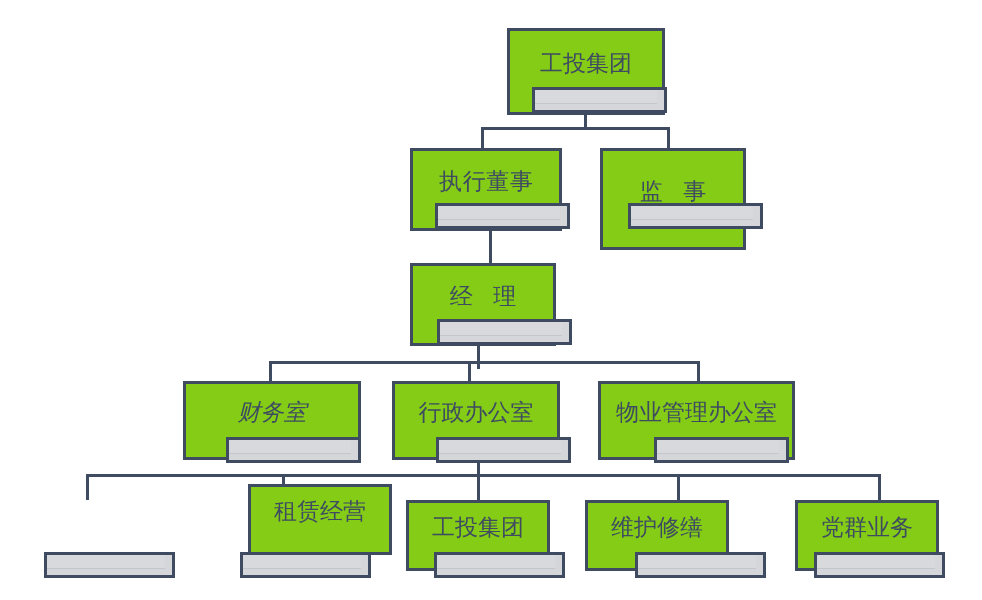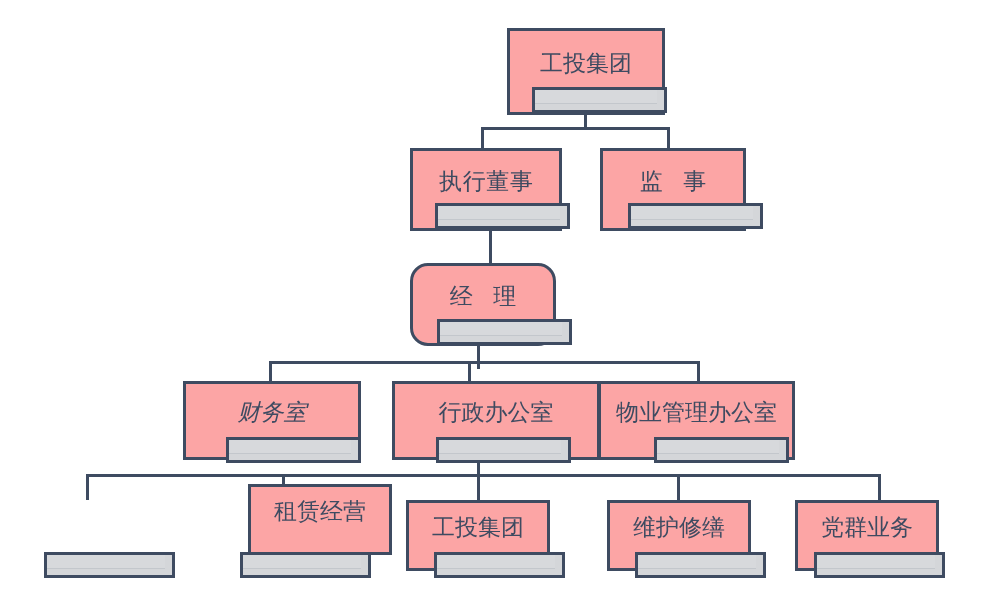--- a/index.html
+++ b/index.html
@@ -24,21 +24,21 @@
     background: #3e4b61;
   }
   .conn.v { width: 3px; }
   .conn.h { height: 3px; }
 
   
   .node {
     position: absolute;
     box-sizing: border-box;
     border: 3px solid #3e4b61;
-    background: #fca5a5;
+    background: #84cc16;
   }
   .node-label {
     position: absolute;
     left: 0;
     right: 0;
     top: 0;
     bottom: 0;
     display: flex;
     align-items: center;
     justify-content: center;
@@ -102,36 +102,36 @@
   <div class="node" style="left:507px; top:28px; width:158px; height:87px;">
     <span class="node-label">工投集团</span>
   </div>
   <div class="plate" style="left:532px; top:87px; width:135px; height:26px;"></div>
 
   <div class="node" style="left:410px; top:148px; width:152px; height:83px;">
     <span class="node-label spaced" style="letter-spacing:0.03em; text-indent:0.03em;text-align:center;">执行董事</span>
   </div>
   <div class="plate" style="left:435px; top:203px; width:135px; height:26px;"></div>
 
-  <div class="node" style="left:600px; top:148px; width:146px; height:83px;">
+  <div class="node" style="left:600px; top:148px; width:146px; height:102px;">
     <span class="node-label spaced">监事</span>
   </div>
   <div class="plate" style="left:628px; top:203px; width:135px; height:26px;"></div>
 
-  <div class="node" style="left:410px; top:263px; width:146px; height:83px;border-radius:18px;">
+  <div class="node" style="left:410px; top:263px; width:146px; height:83px;">
     <span class="node-label spaced">经理</span>
   </div>
   <div class="plate" style="left:437px; top:319px; width:135px; height:26px;"></div>
 
   <div class="node" style="left:183px; top:381px; width:178px; height:79px;font-style:italic;">
     <span class="node-label">财务室</span>
   </div>
   <div class="plate" style="left:226px; top:437px; width:135px; height:26px;"></div>
 
-  <div class="node" style="left:392px; top:381px; width:208px; height:79px;">
+  <div class="node" style="left:392px; top:381px; width:168px; height:79px;">
     <span class="node-label">行政办公室</span>
   </div>
   <div class="plate" style="left:436px; top:437px; width:135px; height:26px;"></div>
 
   <div class="node" style="left:598px; top:381px; width:197px; height:79px;text-align:right;">
     <span class="node-label">物业管理办公室</span>
   </div>
   <div class="plate" style="left:654px; top:437px; width:135px; height:26px;"></div>
 
   <div class="plate" style="left:44px; top:552px; width:131px; height:26px;"></div>
@@ -139,21 +139,21 @@
   <div class="node" style="left:212px; top:484px; width:144px; height:71px;margin-left:36px;">
     <span class="node-label">租赁经营</span>
   </div>
   <div class="plate" style="left:240px; top:552px; width:131px; height:26px;"></div>
 
   <div class="node" style="left:406px; top:500px; width:144px; height:71px;">
     <span class="node-label">工投集团</span>
   </div>
   <div class="plate" style="left:434px; top:552px; width:131px; height:26px;"></div>
 
-  <div class="node" style="left:607px; top:500px; width:144px; height:71px;">
+  <div class="node" style="left:585px; top:500px; width:144px; height:71px;">
     <span class="node-label">维护修缮</span>
   </div>
   <div class="plate" style="left:635px; top:552px; width:131px; height:26px;"></div>
 
   <div class="node" style="left:786px; top:500px; width:144px; height:71px;margin-left:9px;">
     <span class="node-label">党群业务</span>
   </div>
   <div class="plate" style="left:814px; top:552px; width:131px; height:26px;"></div>
 
 </div>

